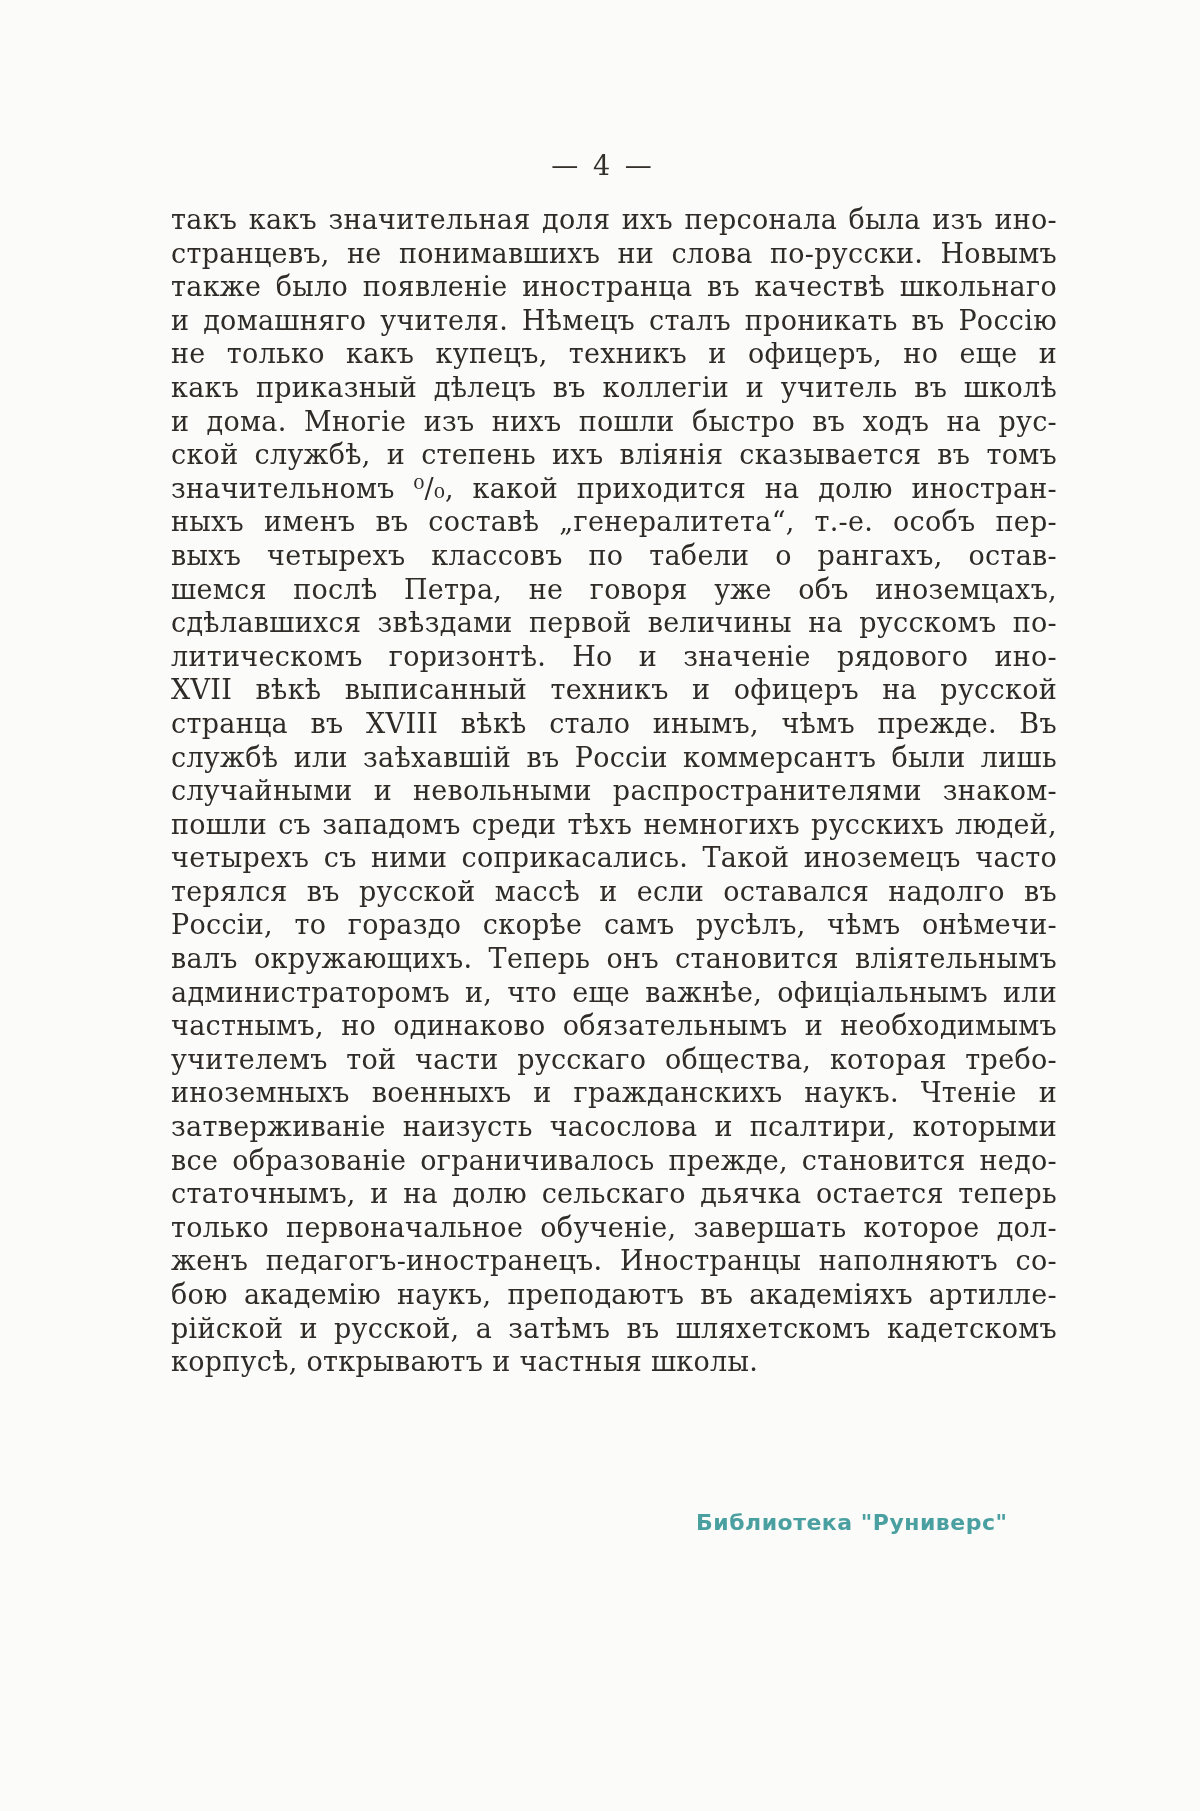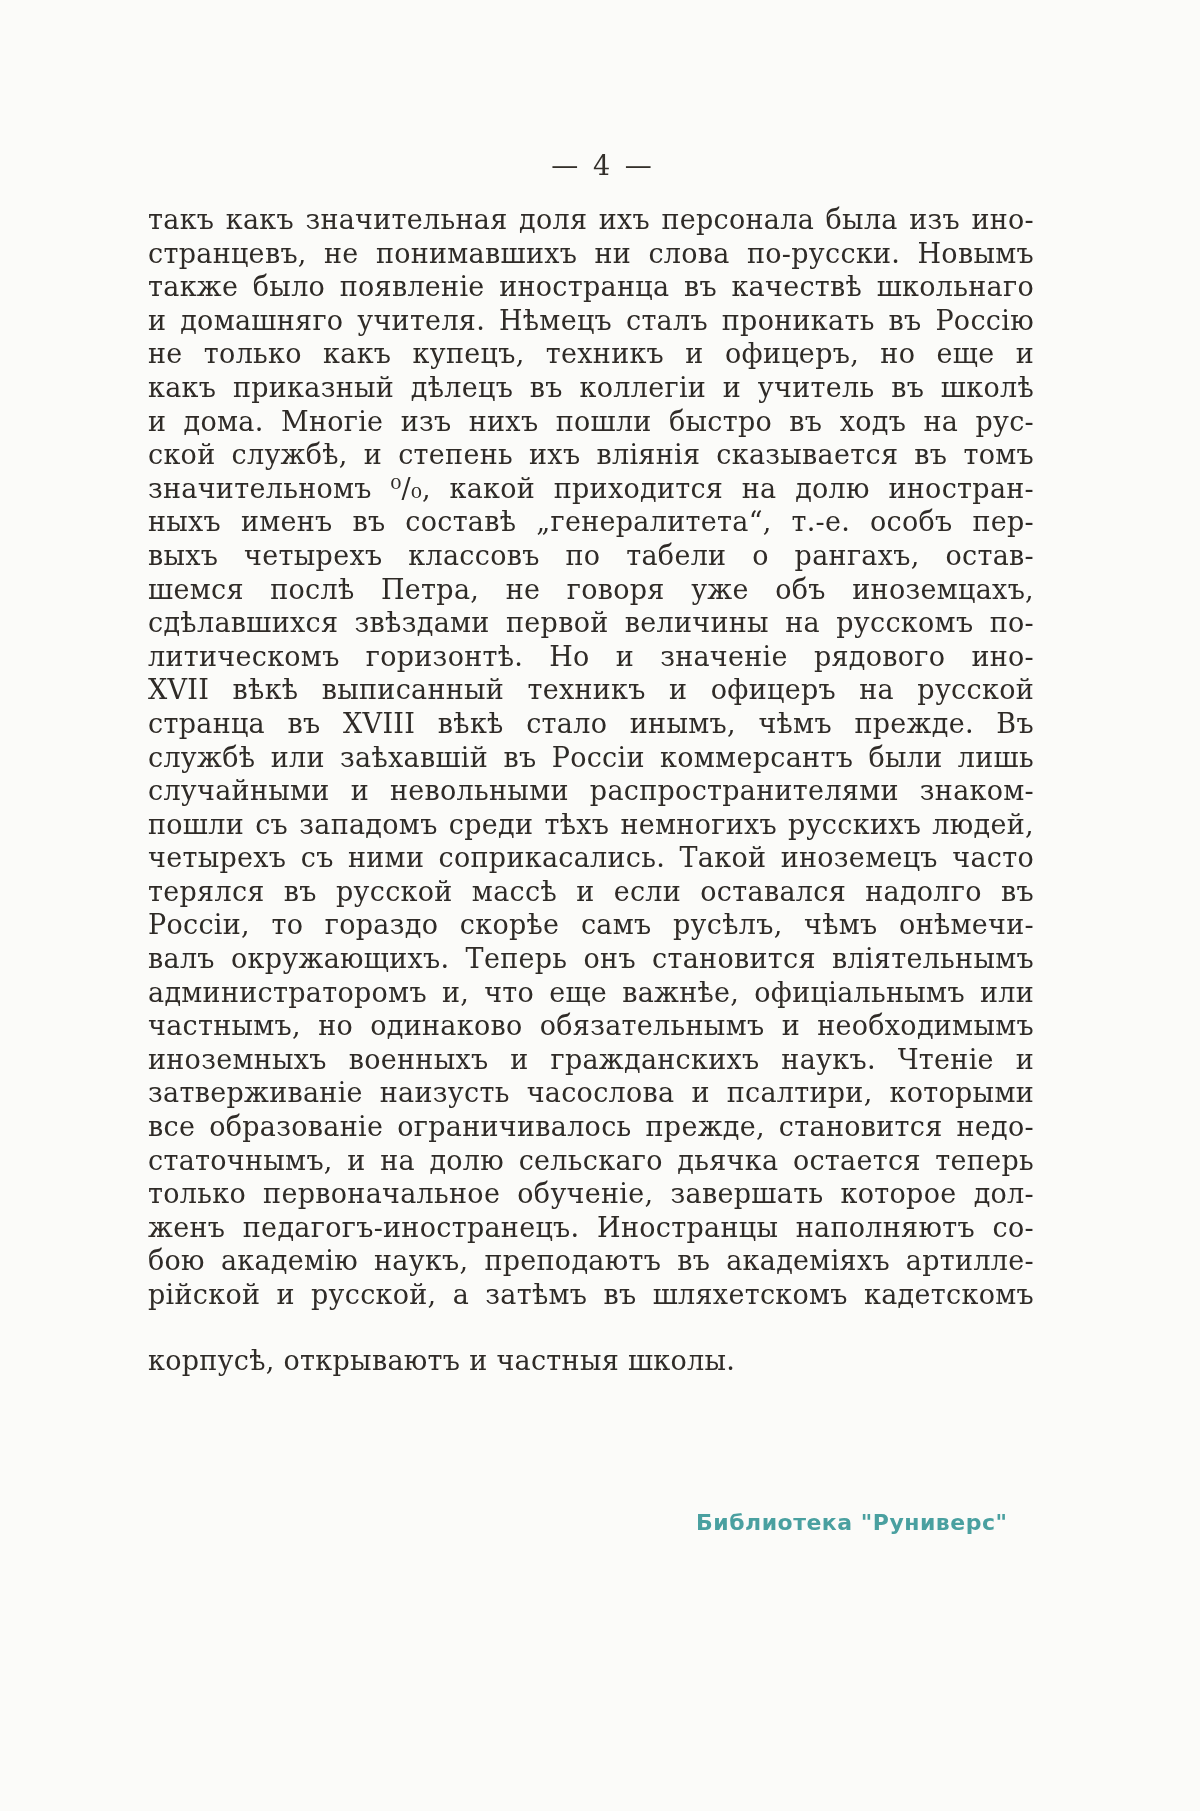--- a/index.html
+++ b/index.html
@@ -23,35 +23,34 @@
     left: 160px;
     width: 886px;
     text-align: center;
     font-size: 27px;
     letter-spacing: 3px;
     color: #34302b;
   }
   .text-block {
     position: absolute;
     top: 203px;
-    left: 148px;
+    left: 171px;
     width: 886px;
     font-size: 27px;
     letter-spacing: 0.3px;
   }
   .text-block .line {
     line-height: 33.6px;
     text-align: justify;
     text-align-last: justify;
     -moz-text-align-last: justify;
     white-space: normal;
   }
   .text-block .line.last {
     text-align-last: left;
-    margin-top: 32px;
     -moz-text-align-last: left;
   }
   .watermark {
     position: absolute;
     top: 1510px;
     left: 696px;
     font-family: "DejaVu Sans", sans-serif;
     font-weight: bold;
     font-size: 22px;
     letter-spacing: 0.5px;
@@ -83,20 +82,21 @@
       <div class="line">странца въ XVIII вѣкѣ стало инымъ, чѣмъ прежде. Въ</div>
       <div class="line">службѣ или заѣхавшій въ Россіи коммерсантъ были лишь</div>
       <div class="line">случайными и невольными распространителями знаком-</div>
       <div class="line">пошли съ западомъ среди тѣхъ немногихъ русскихъ людей,</div>
       <div class="line">четырехъ съ ними соприкасались. Такой иноземецъ часто</div>
       <div class="line">терялся въ русской массѣ и если оставался надолго въ</div>
       <div class="line">Россіи, то гораздо скорѣе самъ русѣлъ, чѣмъ онѣмечи-</div>
       <div class="line">валъ окружающихъ. Теперь онъ становится вліятельнымъ</div>
       <div class="line">администраторомъ и, что еще важнѣе, офиціальнымъ или</div>
       <div class="line">частнымъ, но одинаково обязательнымъ и необходимымъ</div>
+      <div class="line">учителемъ той части русскаго общества, которая требо-</div>
       <div class="line">иноземныхъ военныхъ и гражданскихъ наукъ. Чтеніе и</div>
       <div class="line">затверживаніе наизусть часослова и псалтири, которыми</div>
       <div class="line">все образованіе ограничивалось прежде, становится недо-</div>
       <div class="line">статочнымъ, и на долю сельскаго дьячка остается теперь</div>
       <div class="line">только первоначальное обученіе, завершать которое дол-</div>
       <div class="line">женъ педагогъ-иностранецъ. Иностранцы наполняютъ со-</div>
       <div class="line">бою академію наукъ, преподаютъ въ академіяхъ артилле-</div>
       <div class="line">рійской и русской, а затѣмъ въ шляхетскомъ кадетскомъ</div>
       <div class="line last">корпусѣ, открываютъ и частныя школы.</div>
     </div>

